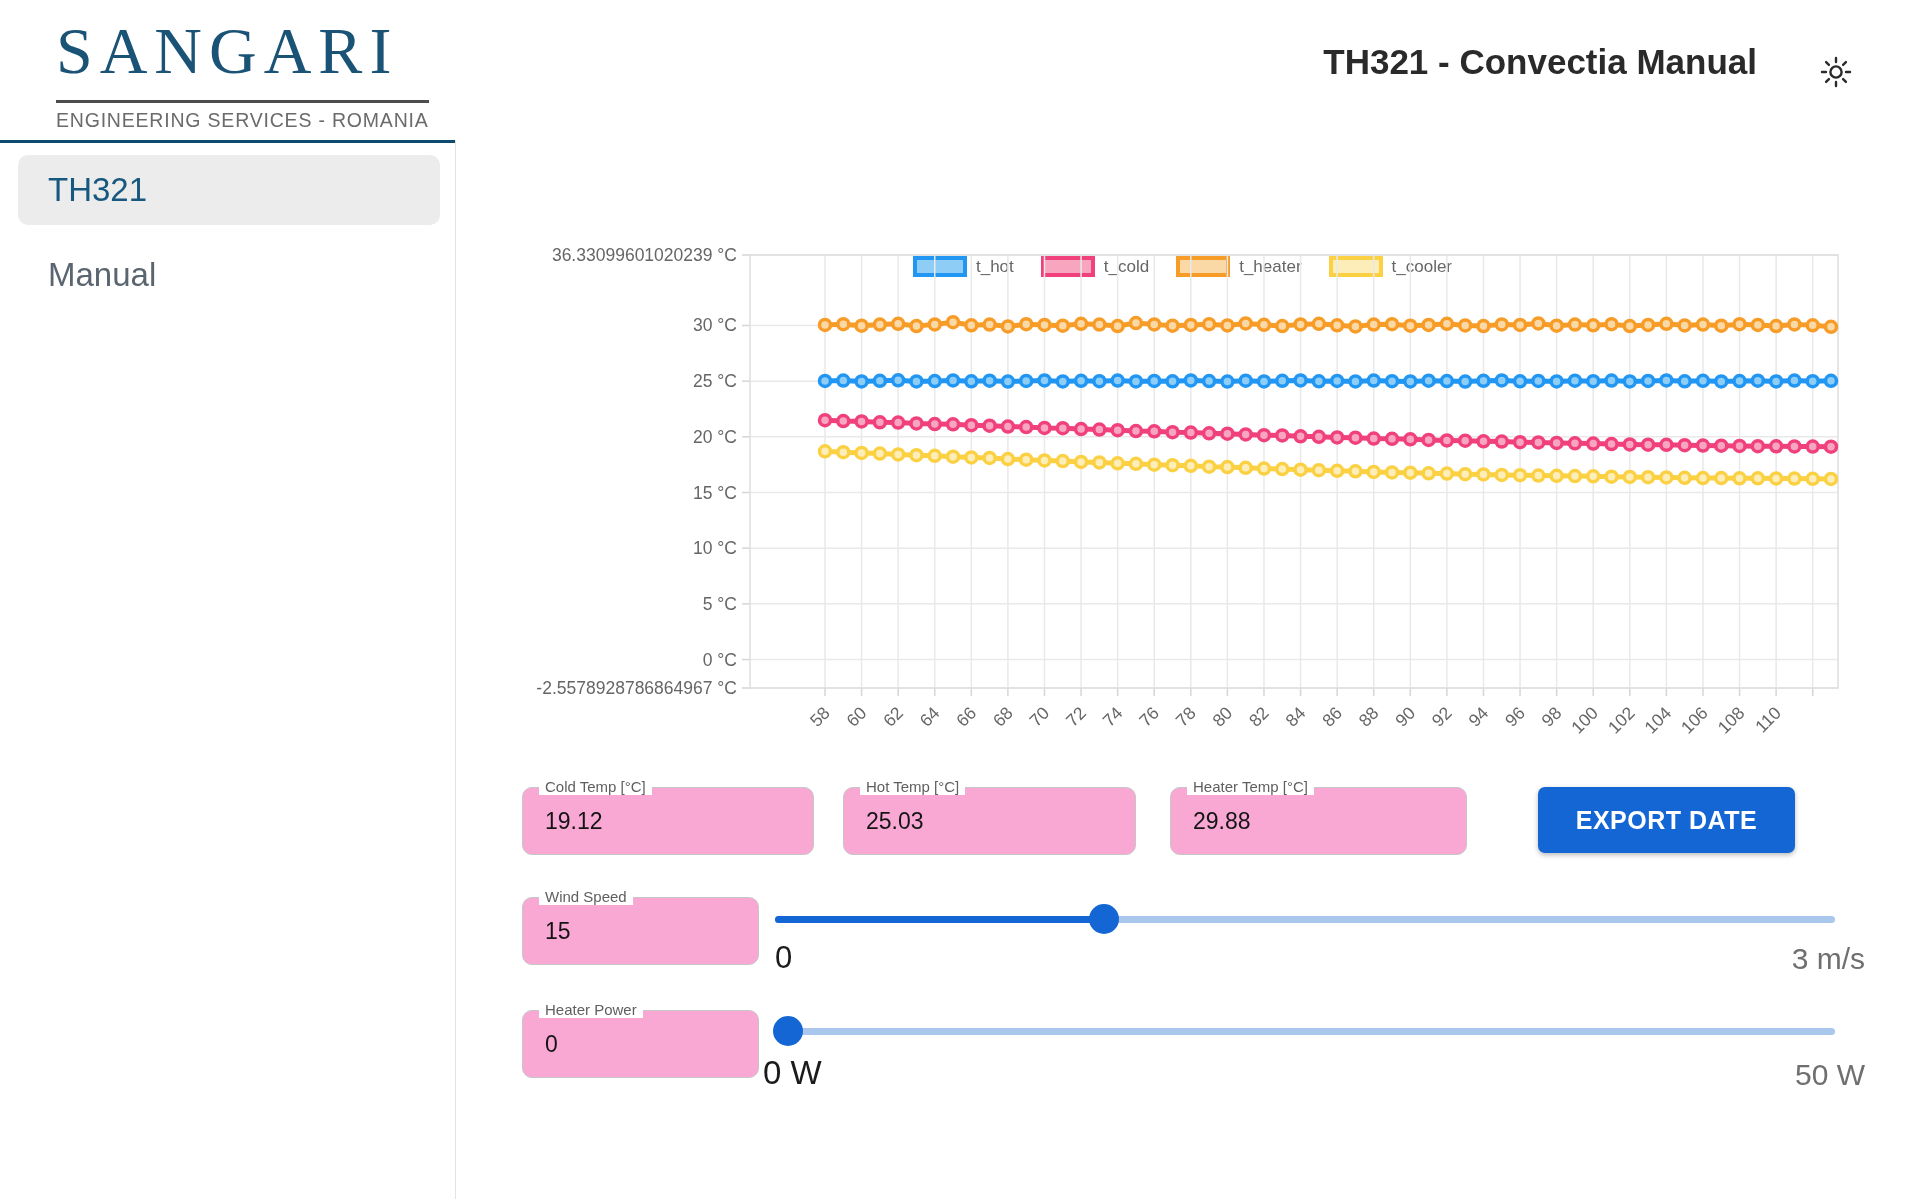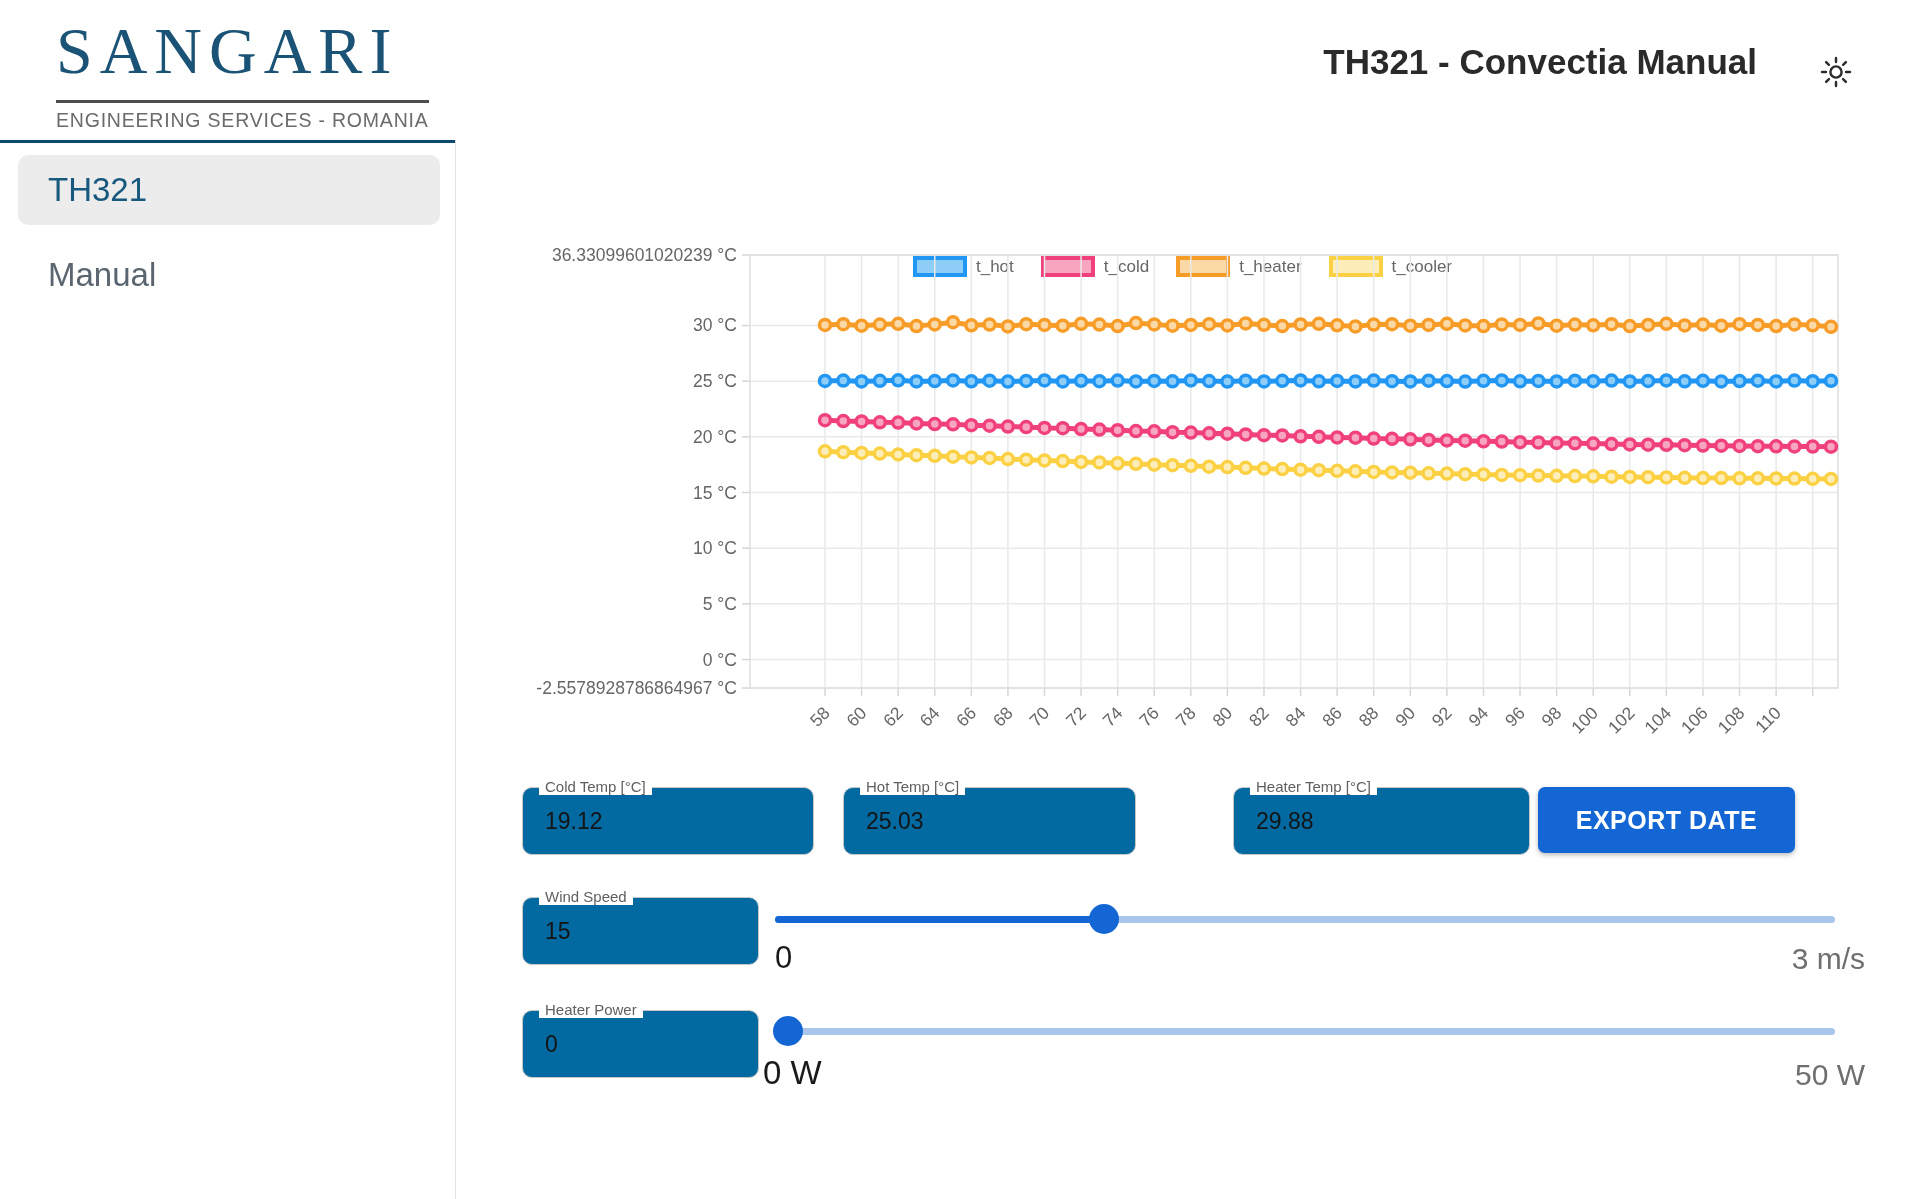--- a/index.html
+++ b/index.html
@@ -27,27 +27,27 @@
   
   #chart-legend{position:absolute;left:460px;top:220px;width:1445px;display:flex;
                 justify-content:center;align-items:center;gap:27px;margin-top:36px;}
   .legend-item{display:flex;align-items:center;gap:9px;cursor:pointer;}
   .legend-swatch{display:inline-block;width:54px;height:21px;border:4px solid;box-sizing:border-box;}
   .legend-label{font-size:17px;color:#666;}
   #chart-svg{position:absolute;left:460px;top:170px;}
   .ylab,.xlab{font-size:17.5px;fill:#666;font-family:"Liberation Sans",sans-serif;}
 
   
-  .field{position:absolute;border:1px solid #c6c6c6;border-radius:10px;background:#0369a1;box-sizing:border-box;}
+  .field{position:absolute;border:1px solid #c6c6c6;border-radius:10px;background:#f9a8d4;box-sizing:border-box;}
   .field-label{position:absolute;top:-10px;left:16px;background:#fff;padding:0 6px;font-size:15px;color:#5f5f5f;white-space:nowrap;}
   .field-input{position:absolute;left:0;top:0;width:100%;height:100%;border:none;outline:none;background:transparent;
                font-family:"Liberation Sans",sans-serif;font-size:23px;color:#141414;padding-left:22px;box-sizing:border-box;}
   #field-cold{left:522px;top:787px;width:292px;height:68px;}
   #field-hot{left:843px;top:787px;width:293px;height:68px;}
-  #field-heater{left:1233px;top:787px;width:297px;height:68px;}
+  #field-heater{left:1170px;top:787px;width:297px;height:68px;}
   #field-wind{left:522px;top:897px;width:237px;height:68px;}
   #field-power{left:522px;top:1010px;width:237px;height:68px;}
 
   .export-btn{position:absolute;left:1538px;top:787px;width:257px;height:66px;background:#1366d4;border:none;
               border-radius:7px;color:#fff;font-family:"Liberation Sans",sans-serif;font-size:25px;font-weight:700;
               letter-spacing:0.5px;cursor:pointer;box-shadow:0 2px 5px rgba(0,0,0,0.28);}
 
   .slider{position:absolute;width:1060px;height:36px;cursor:pointer;}
   #wind-slider{left:775px;top:902px;}
   #power-slider{left:775px;top:1014px;}

